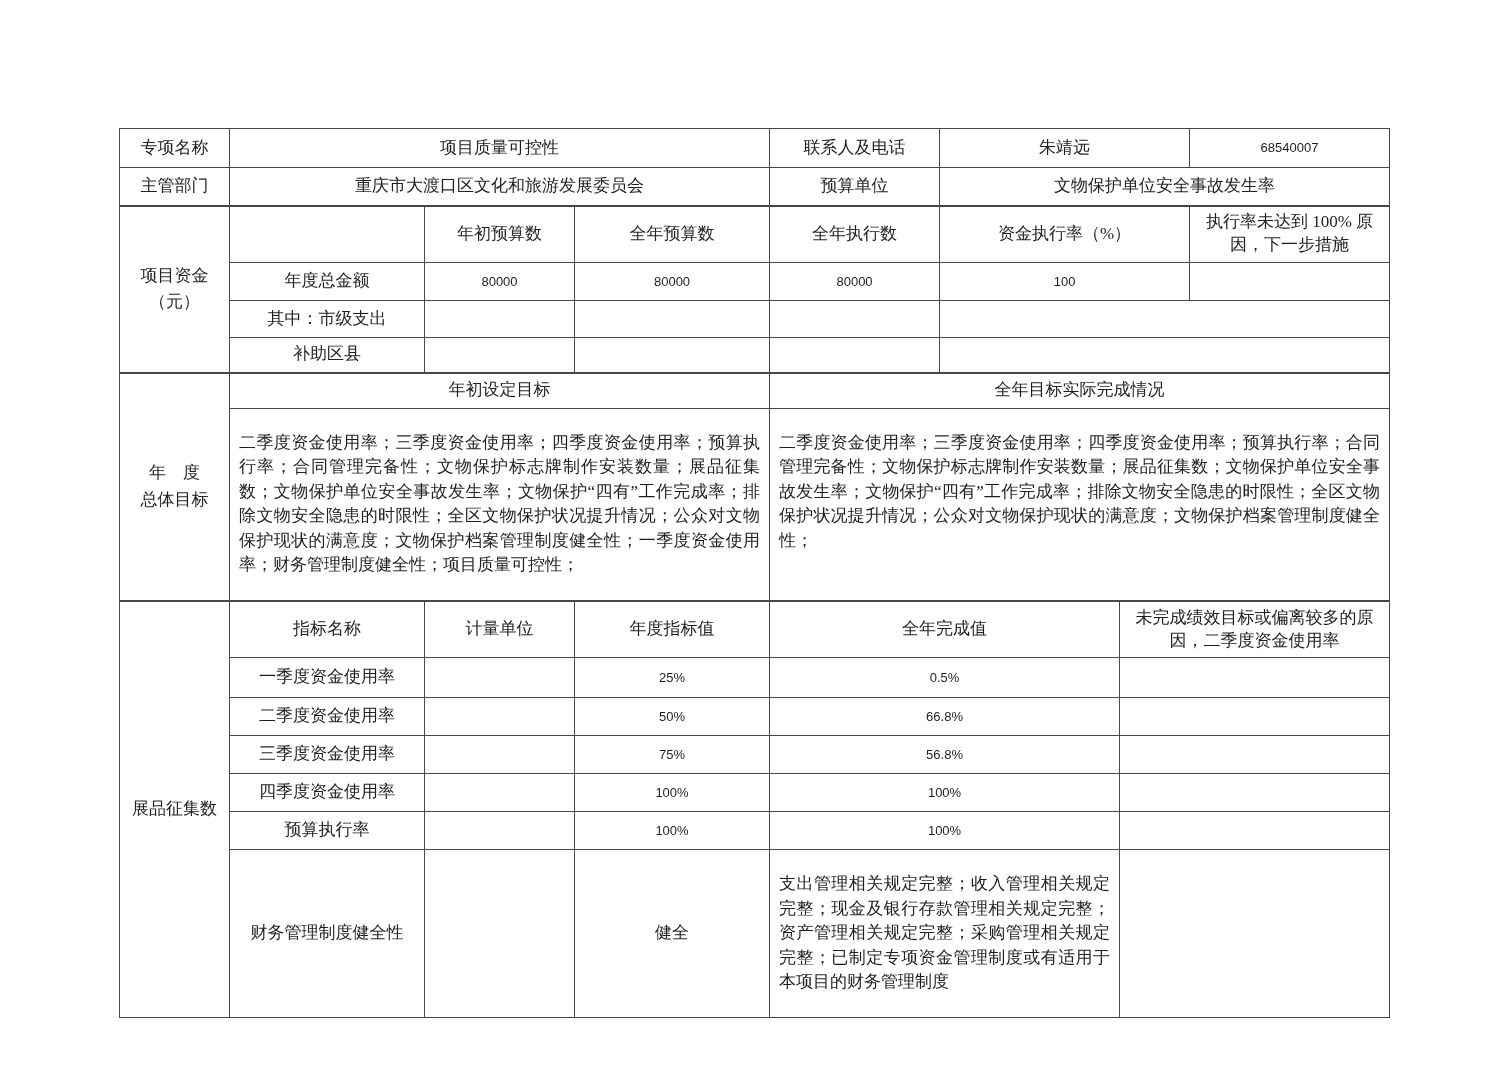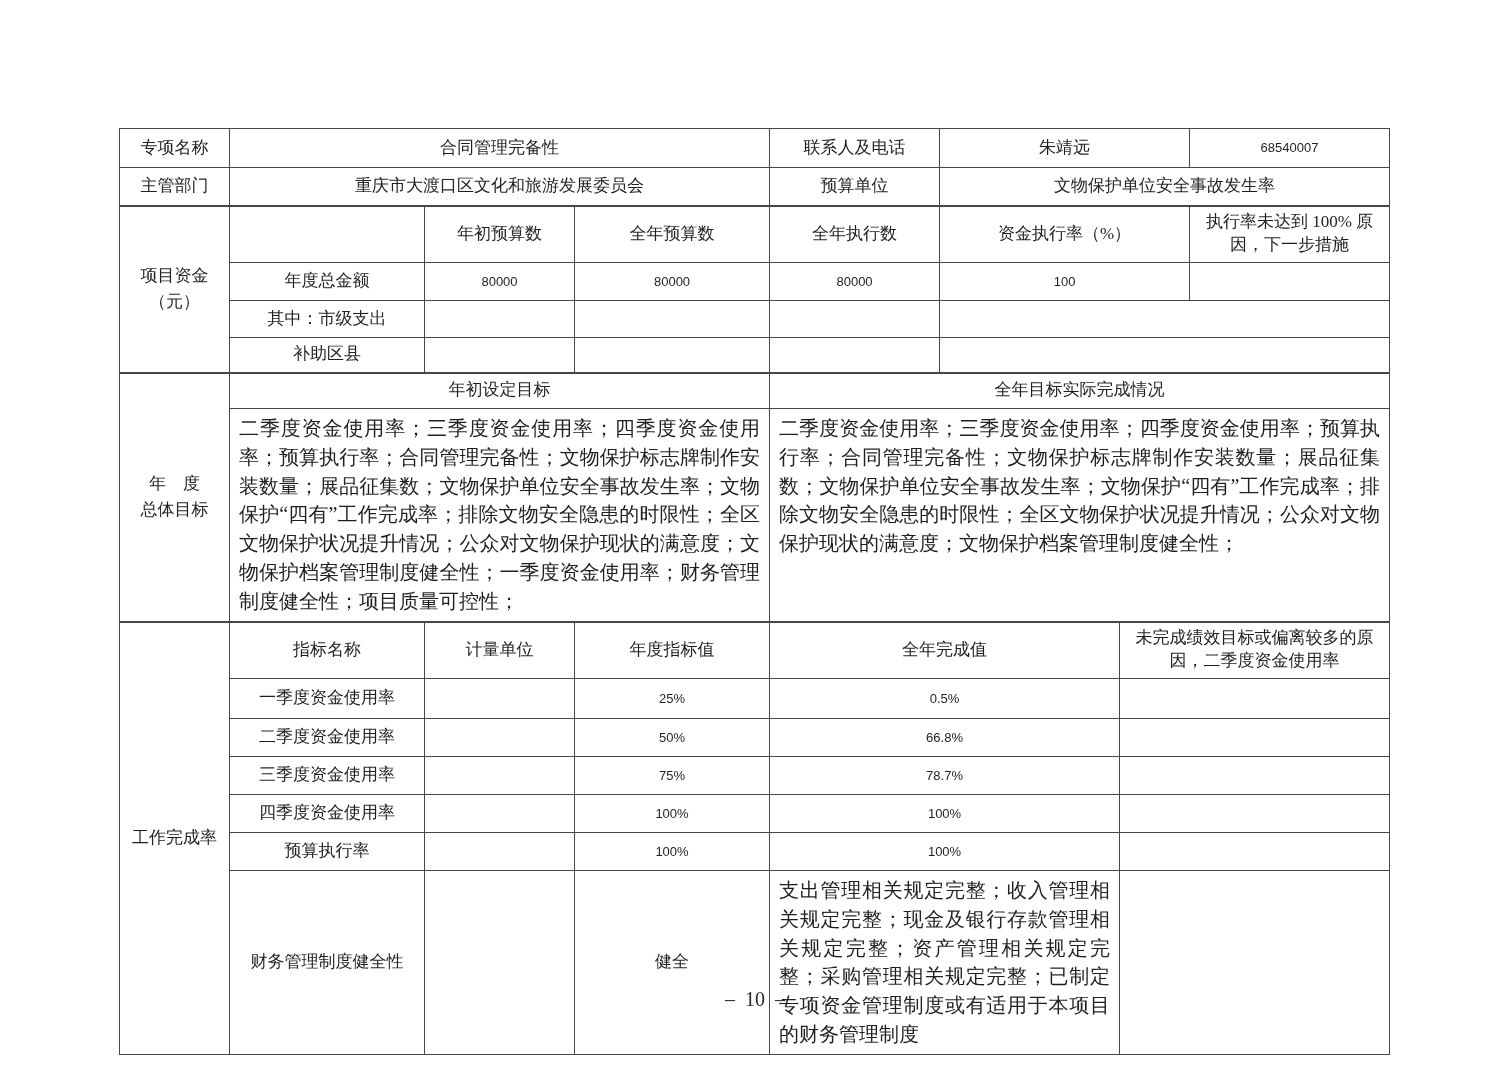--- a/index.html
+++ b/index.html
@@ -16,21 +16,21 @@
     border:1.7px solid #474747;
     text-align:center; vertical-align:middle;
     font-size:17px; padding:2px 4px; overflow:hidden;
     line-height:1.35;
   }
   td.sec-top { border-top-width:2.4px; }
   .num { font-family:"Liberation Sans","DejaVu Sans",sans-serif; font-size:13px; }
   .preline { white-space:pre-line; line-height:1.55;text-align:center; }
   .longtext {
     text-align:justify; vertical-align:top;
-    padding:5px 9px; line-height:1.44; font-size:20px;
+    padding:22px 9px; line-height:1.44; font-size:17px;
   }
   .pageno {
     position:absolute; left:0; right:0; top:988px;
     text-align:center; font-size:20px; color:#2a2a2a; white-space:pre;
   }
 </style>
 </head>
 <body>
 
 <div class="page">
@@ -43,21 +43,21 @@
         <col style="width:195px">
       <col style="width:170px">
         <col style="width:180px">
         <col style="width:70px">
         <col style="width:200px">
     </colgroup>
 
     <tbody>
         <tr style="height:39px">
       <td>专项名称</td>
-      <td colspan="3">合同管理完备性</td>
+      <td colspan="3">项目质量可控性</td>
       <td>联系人及电话</td>
       <td colspan="2">朱靖远</td>
       <td class="num">68540007</td>
     </tr>
 
     <tr style="height:38px">
       <td>主管部门</td>
       <td colspan="3">重庆市大渡口区文化和旅游发展委员会</td>
       <td>预算单位</td>
       <td colspan="3">文物保护单位安全事故发生率</td>
@@ -105,21 +105,21 @@
       <td colspan="3" class="sec-top">年初设定目标</td>
       <td colspan="4" class="sec-top">全年目标实际完成情况</td>
     </tr>
 
     <tr style="height:148px">
       <td colspan="3" class="longtext">二季度资金使用率；三季度资金使用率；四季度资金使用率；预算执行率；合同管理完备性；文物保护标志牌制作安装数量；展品征集数；文物保护单位安全事故发生率；文物保护“四有”工作完成率；排除文物安全隐患的时限性；全区文物保护状况提升情况；公众对文物保护现状的满意度；文物保护档案管理制度健全性；一季度资金使用率；财务管理制度健全性；项目质量可控性；</td>
       <td colspan="4" class="longtext">二季度资金使用率；三季度资金使用率；四季度资金使用率；预算执行率；合同管理完备性；文物保护标志牌制作安装数量；展品征集数；文物保护单位安全事故发生率；文物保护“四有”工作完成率；排除文物安全隐患的时限性；全区文物保护状况提升情况；公众对文物保护现状的满意度；文物保护档案管理制度健全性；</td>
     </tr>
 
     <tr style="height:57px">
-      <td rowspan="7" class="sec-top">工作完成率</td>
+      <td rowspan="7" class="sec-top">展品征集数</td>
       <td class="sec-top">指标名称</td>
       <td class="sec-top">计量单位</td>
       <td class="sec-top">年度指标值</td>
       <td colspan="2" class="sec-top">全年完成值</td>
       <td colspan="2" class="sec-top">未完成绩效目标或偏离较多的原因，二季度资金使用率</td>
     </tr>
 
     <tr style="height:40px">
       <td>一季度资金使用率</td>
       <td></td>
@@ -133,21 +133,21 @@
       <td></td>
       <td class="num">50%</td>
       <td colspan="2" class="num">66.8%</td>
       <td colspan="2"></td>
     </tr>
 
     <tr style="height:38px">
       <td>三季度资金使用率</td>
       <td></td>
       <td class="num">75%</td>
-      <td colspan="2" class="num">78.7%</td>
+      <td colspan="2" class="num">56.8%</td>
       <td colspan="2"></td>
     </tr>
 
     <tr style="height:38px">
       <td>四季度资金使用率</td>
       <td></td>
       <td class="num">100%</td>
       <td colspan="2" class="num">100%</td>
       <td colspan="2"></td>
     </tr>
@@ -164,15 +164,14 @@
       <td>财务管理制度健全性</td>
       <td></td>
       <td>健全</td>
       <td colspan="2" class="longtext">支出管理相关规定完整；收入管理相关规定完整；现金及银行存款管理相关规定完整；资产管理相关规定完整；采购管理相关规定完整；已制定专项资金管理制度或有适用于本项目的财务管理制度</td>
       <td colspan="2"></td>
     </tr>
 
   </tbody>
     </table>
 
-  <div class="pageno">–  10  –</div>
 
 </div>
 
 </body></html>

